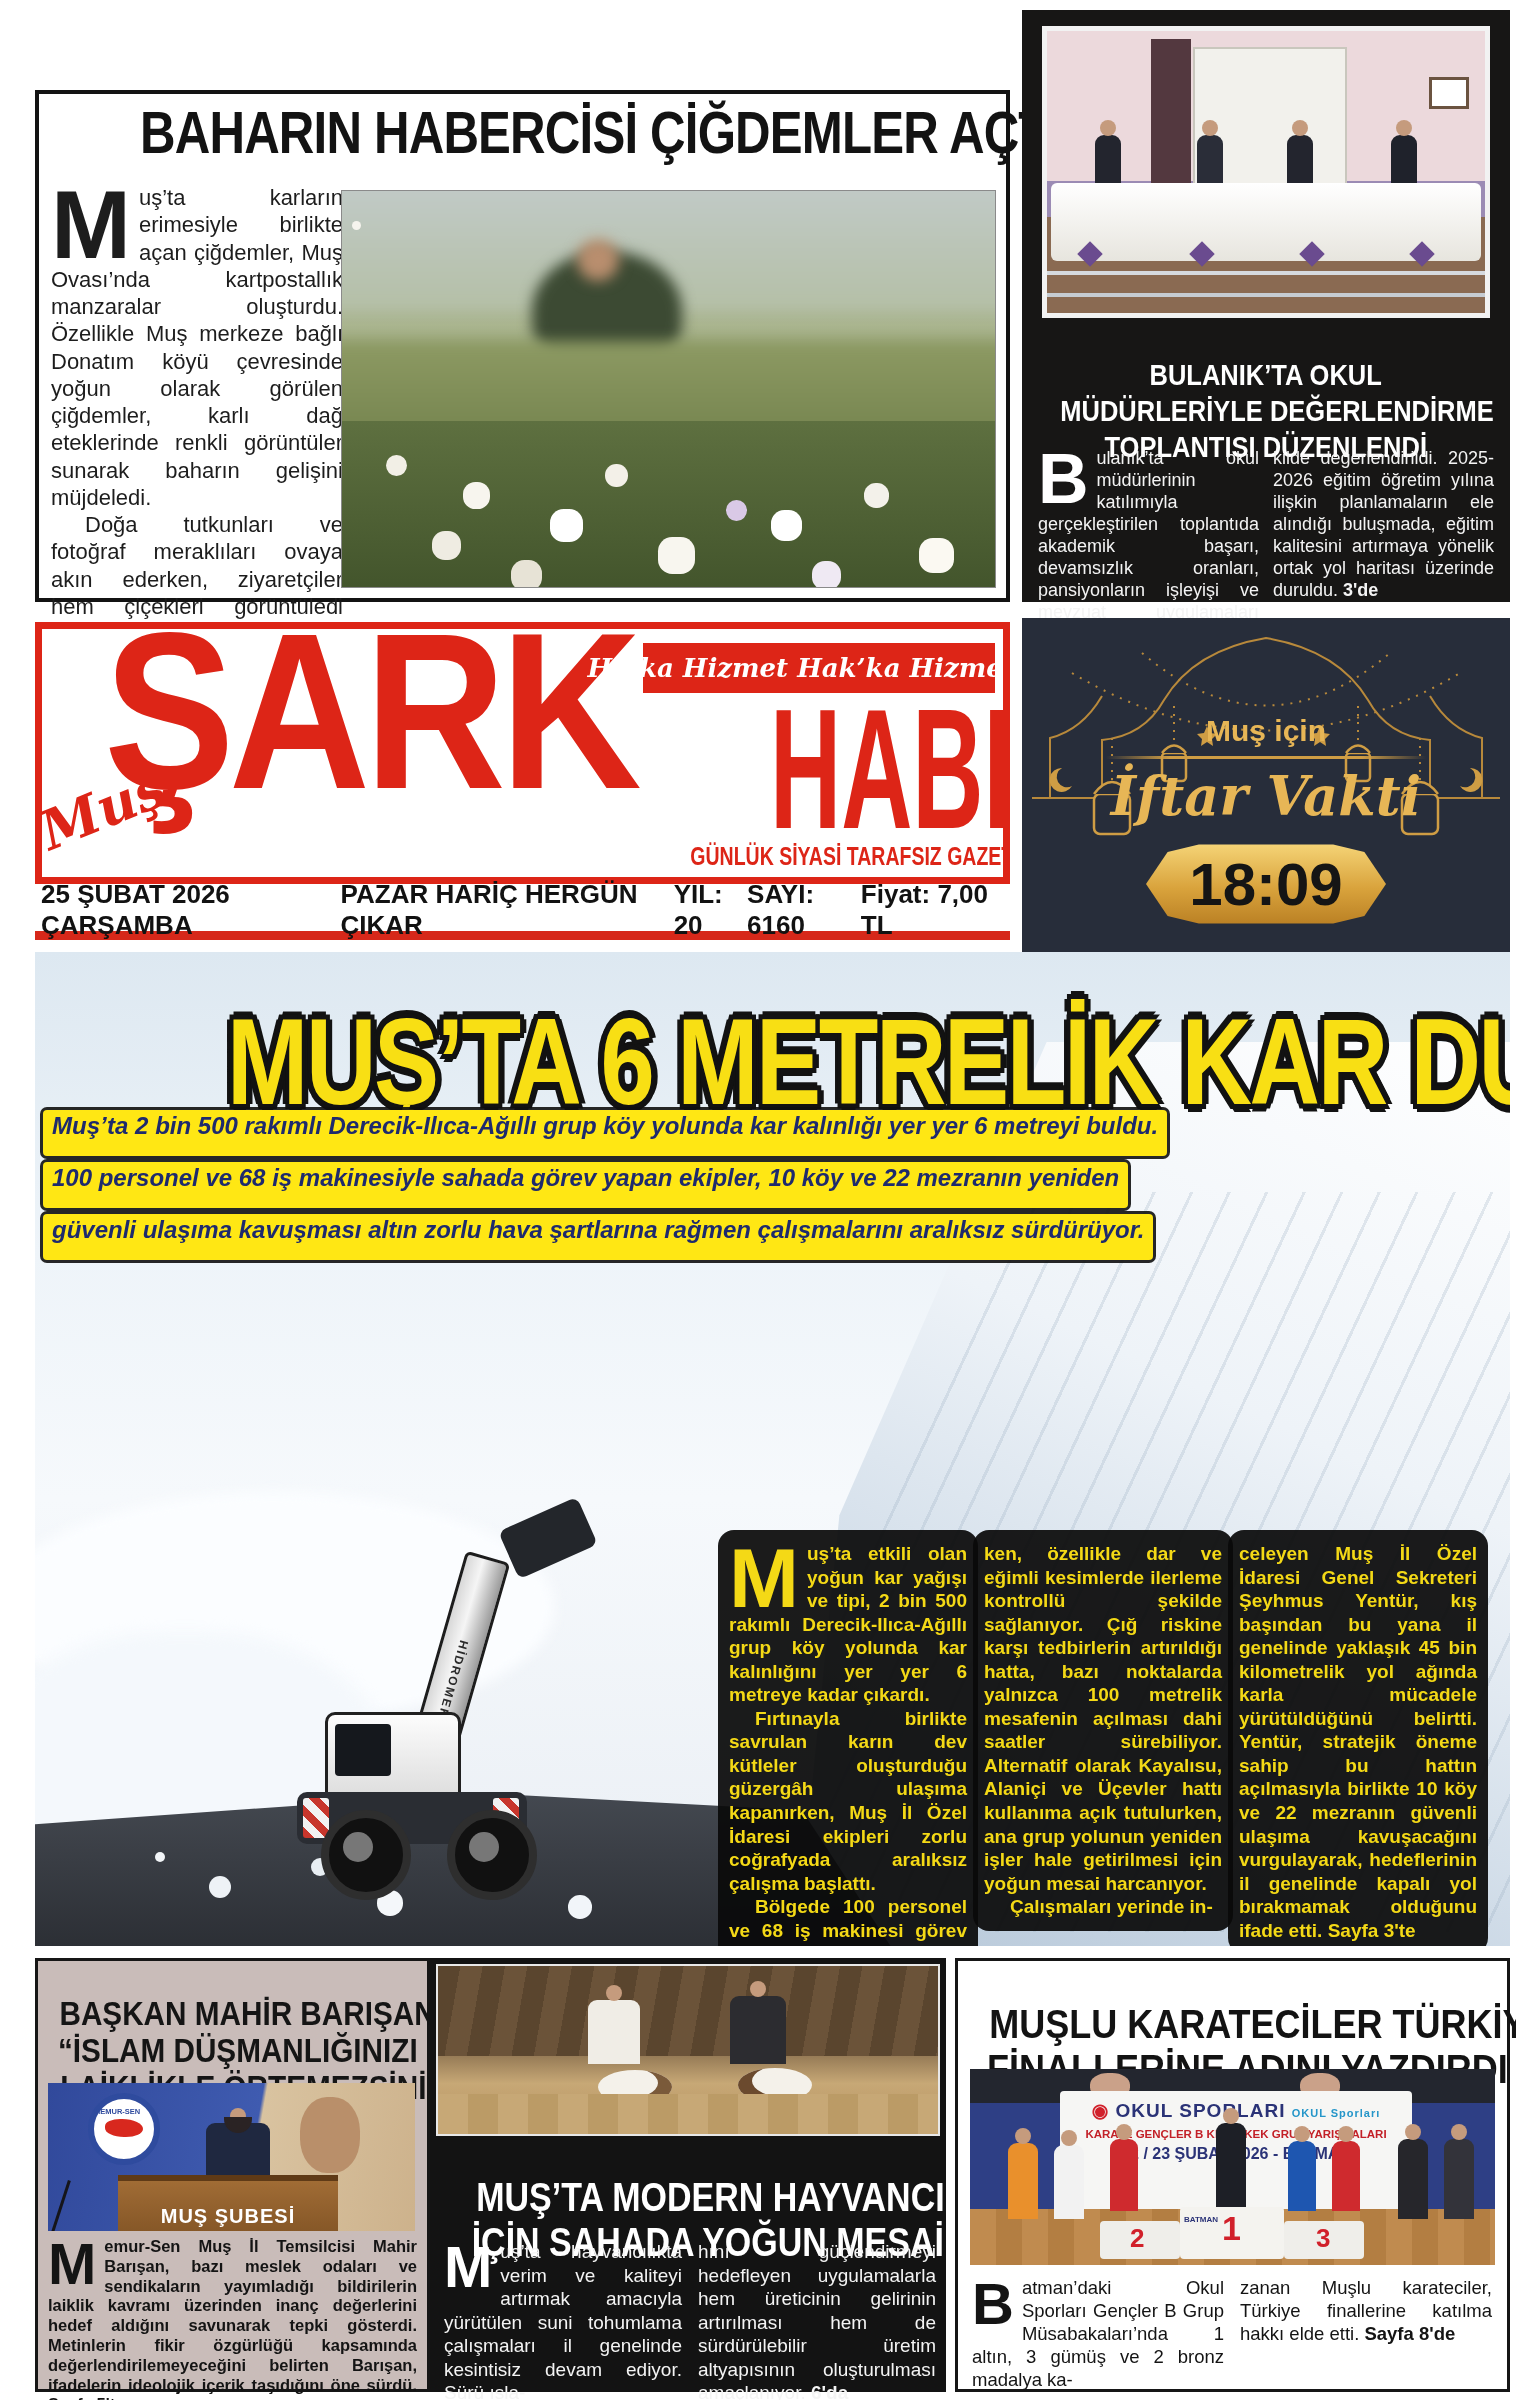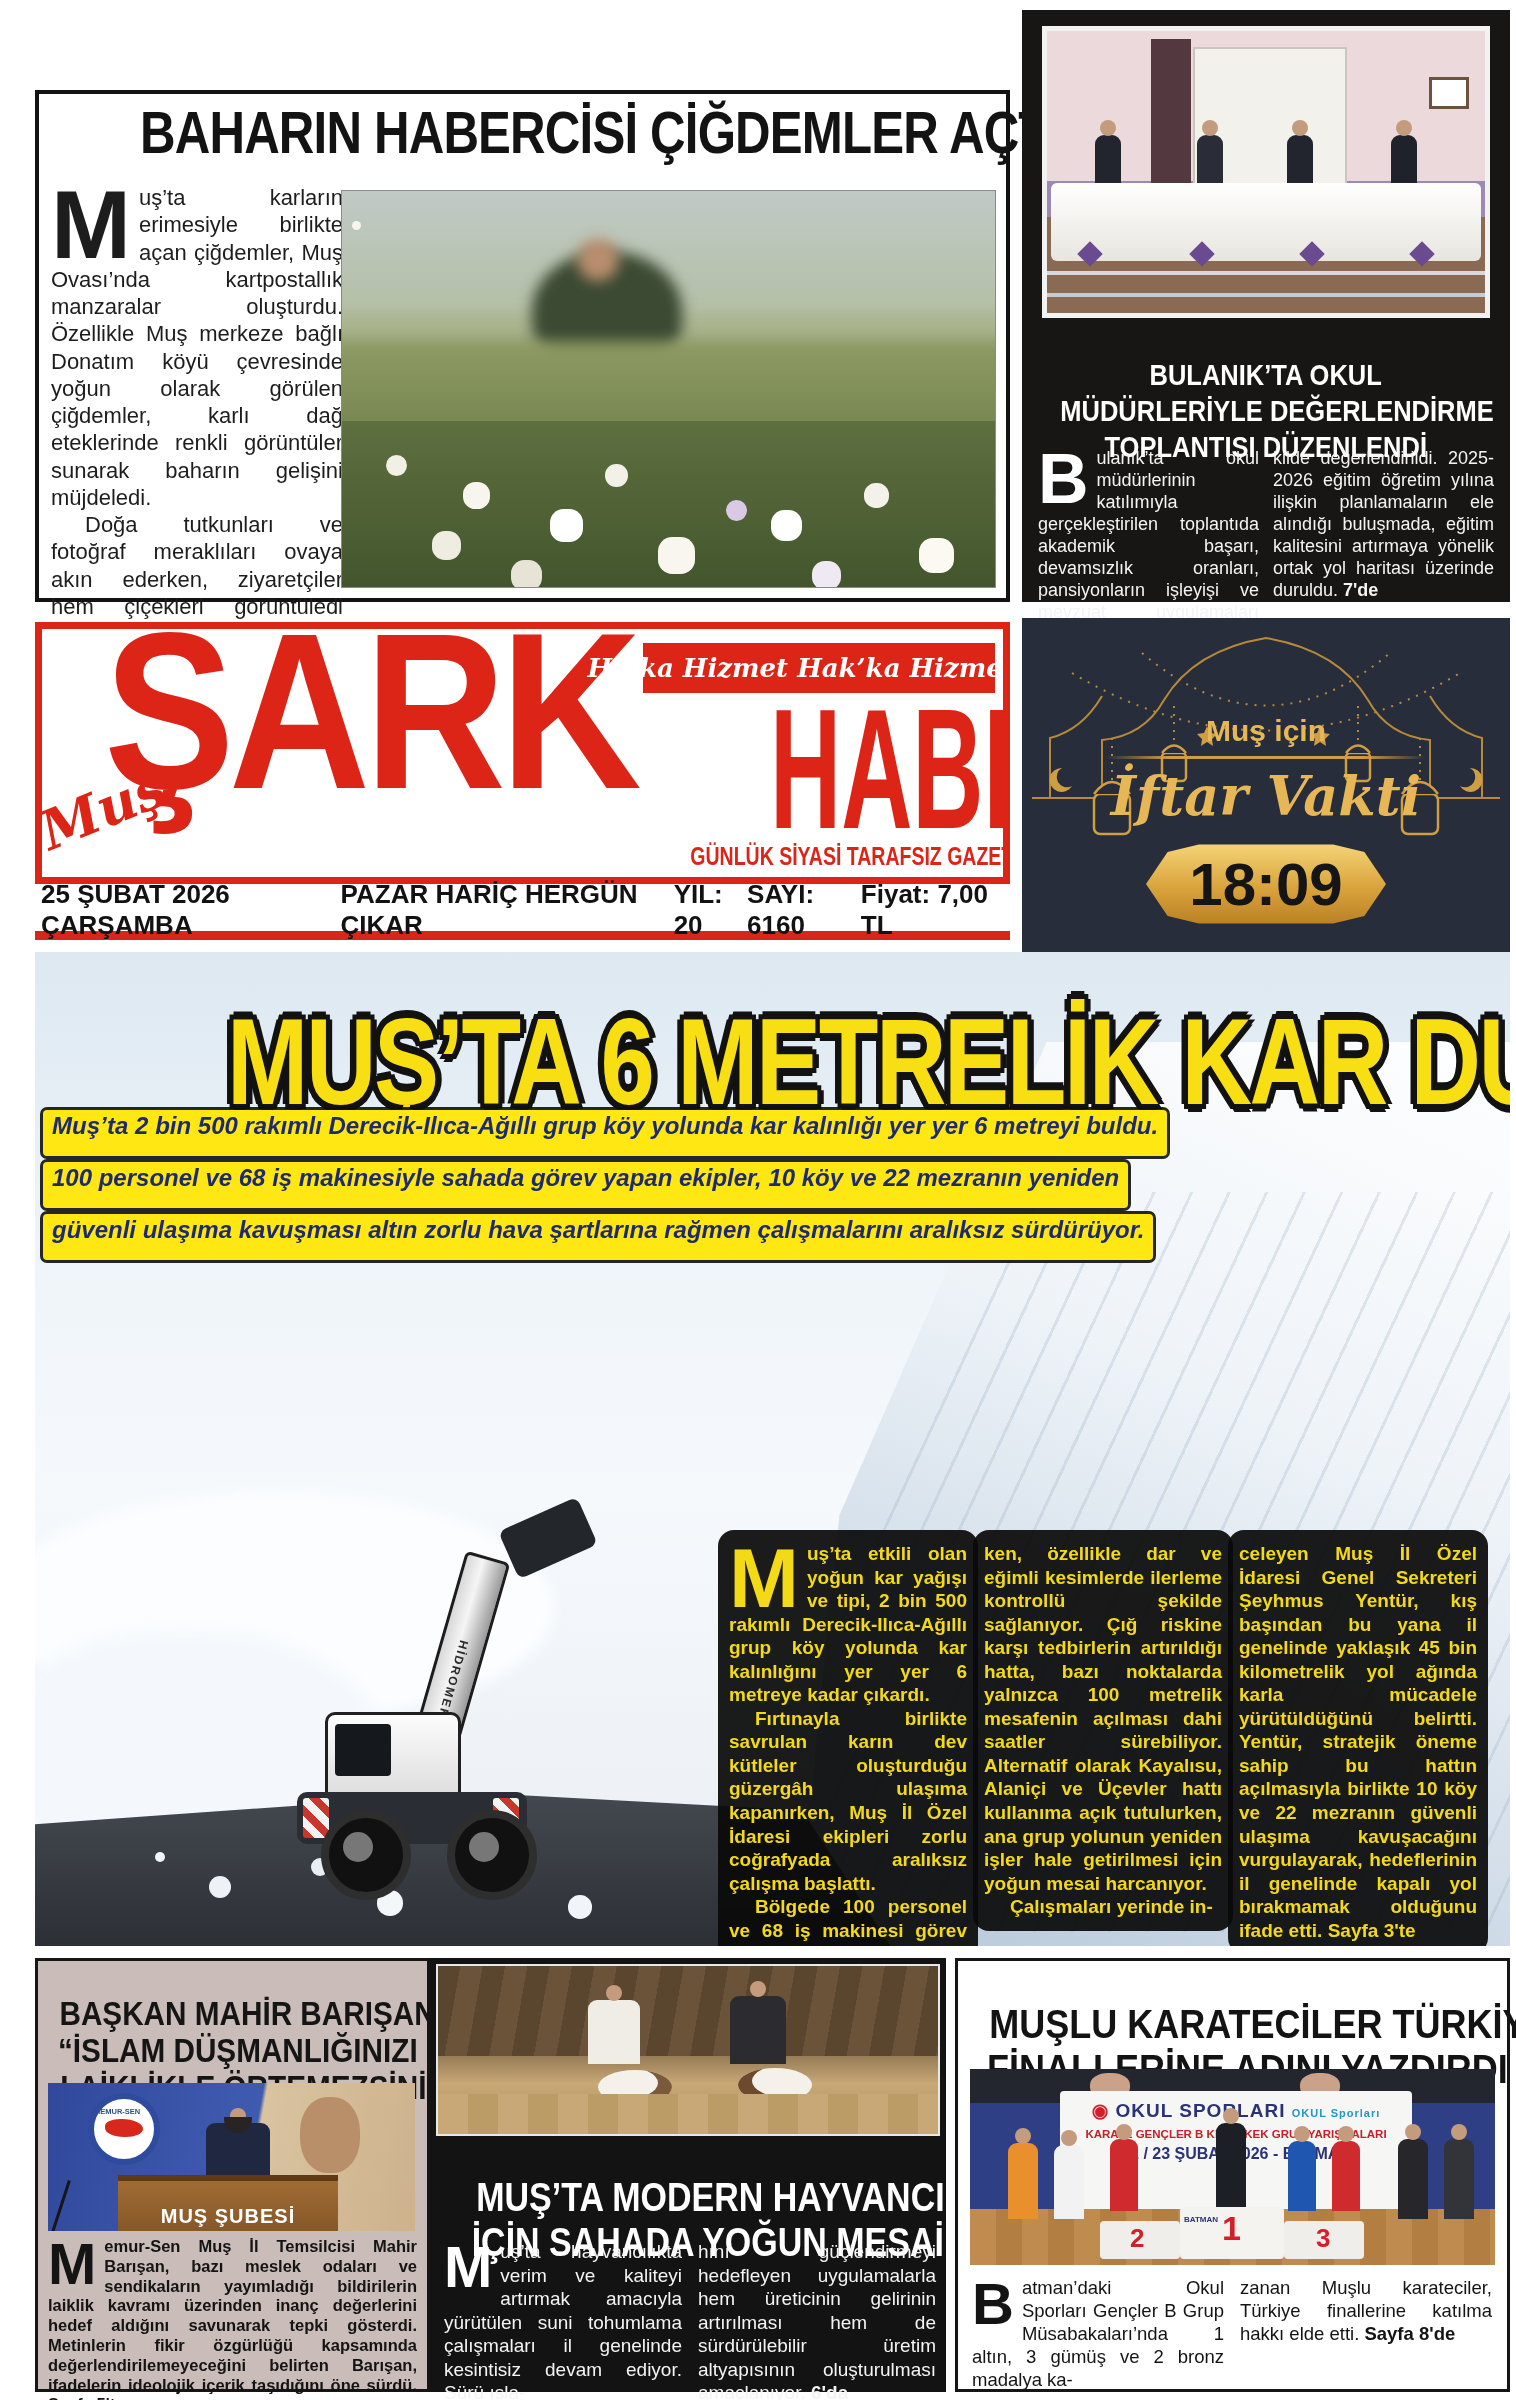--- a/index.html
+++ b/index.html
@@ -176,21 +176,21 @@
       <div class="d" style="left:0;top:240px;width:100%;height:4px;background:#d6dadf"></div>
       <div class="d" style="left:0;top:262px;width:100%;height:4px;background:#c6ccd2"></div>
     </div>
     <h2 class="d bulanik-head">
       <span class="cond" style="transform:scaleX(.85)">BULANIK’TA OKUL</span><br>
       <span class="cond" style="transform:scaleX(.85)">MÜDÜRLERİYLE DEĞERLENDİRME</span><br>
       <span class="cond" style="transform:scaleX(.85)">TOPLANTISI DÜZENLENDİ</span>
     </h2>
     <div class="d bulanik-cols">
       <p class="c"><span class="dropcap drop-w" style="font-size:70px">B</span><span>ulanık’ta okul müdürlerinin katılımıyla gerçekleştirilen toplantıda akademik başarı, devamsızlık oranları, pansiyonların işleyişi ve mevzuat uygulamaları kapsamlı şe-</span></p>
-      <p class="c"><span>kilde değerlendirildi. 2025-2026 eğitim öğretim yılına ilişkin planlamaların ele alındığı buluşmada, eğitim kalitesini artırmaya yönelik ortak yol haritası üzerinde duruldu.</span> <b>7'de</b></p>
+      <p class="c"><span>kilde değerlendirildi. 2025-2026 eğitim öğretim yılına ilişkin planlamaların ele alındığı buluşmada, eğitim kalitesini artırmaya yönelik ortak yol haritası üzerinde duruldu.</span> <b>3'de</b></p>
     </div>
   </section>
 
   <section class="d masthead">
     <span class="d mus-script">Muş</span>
     <span class="d sark">ŞARK</span>
     <div class="d slogan-box">
       <span>Halka Hizmet Hak’ka Hizmettir</span>
     </div>
     <div class="d haber-wrap">

